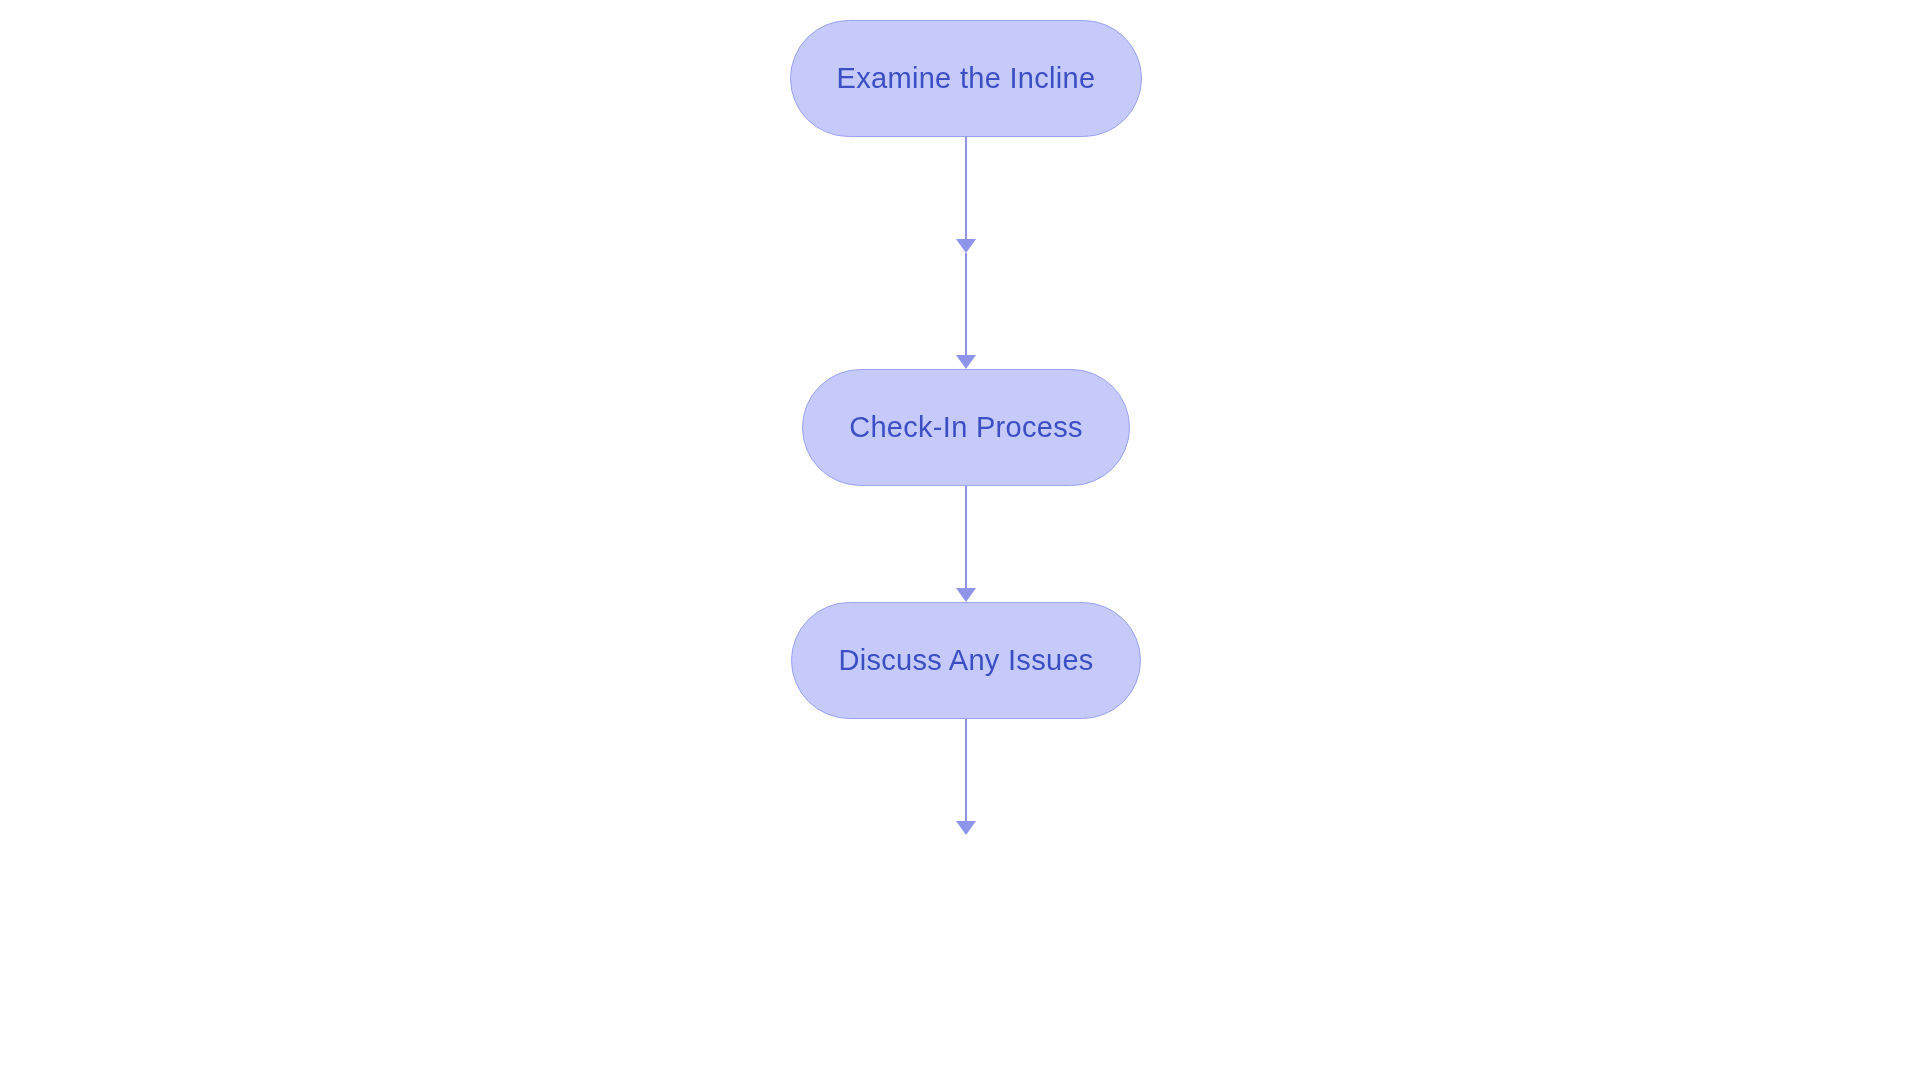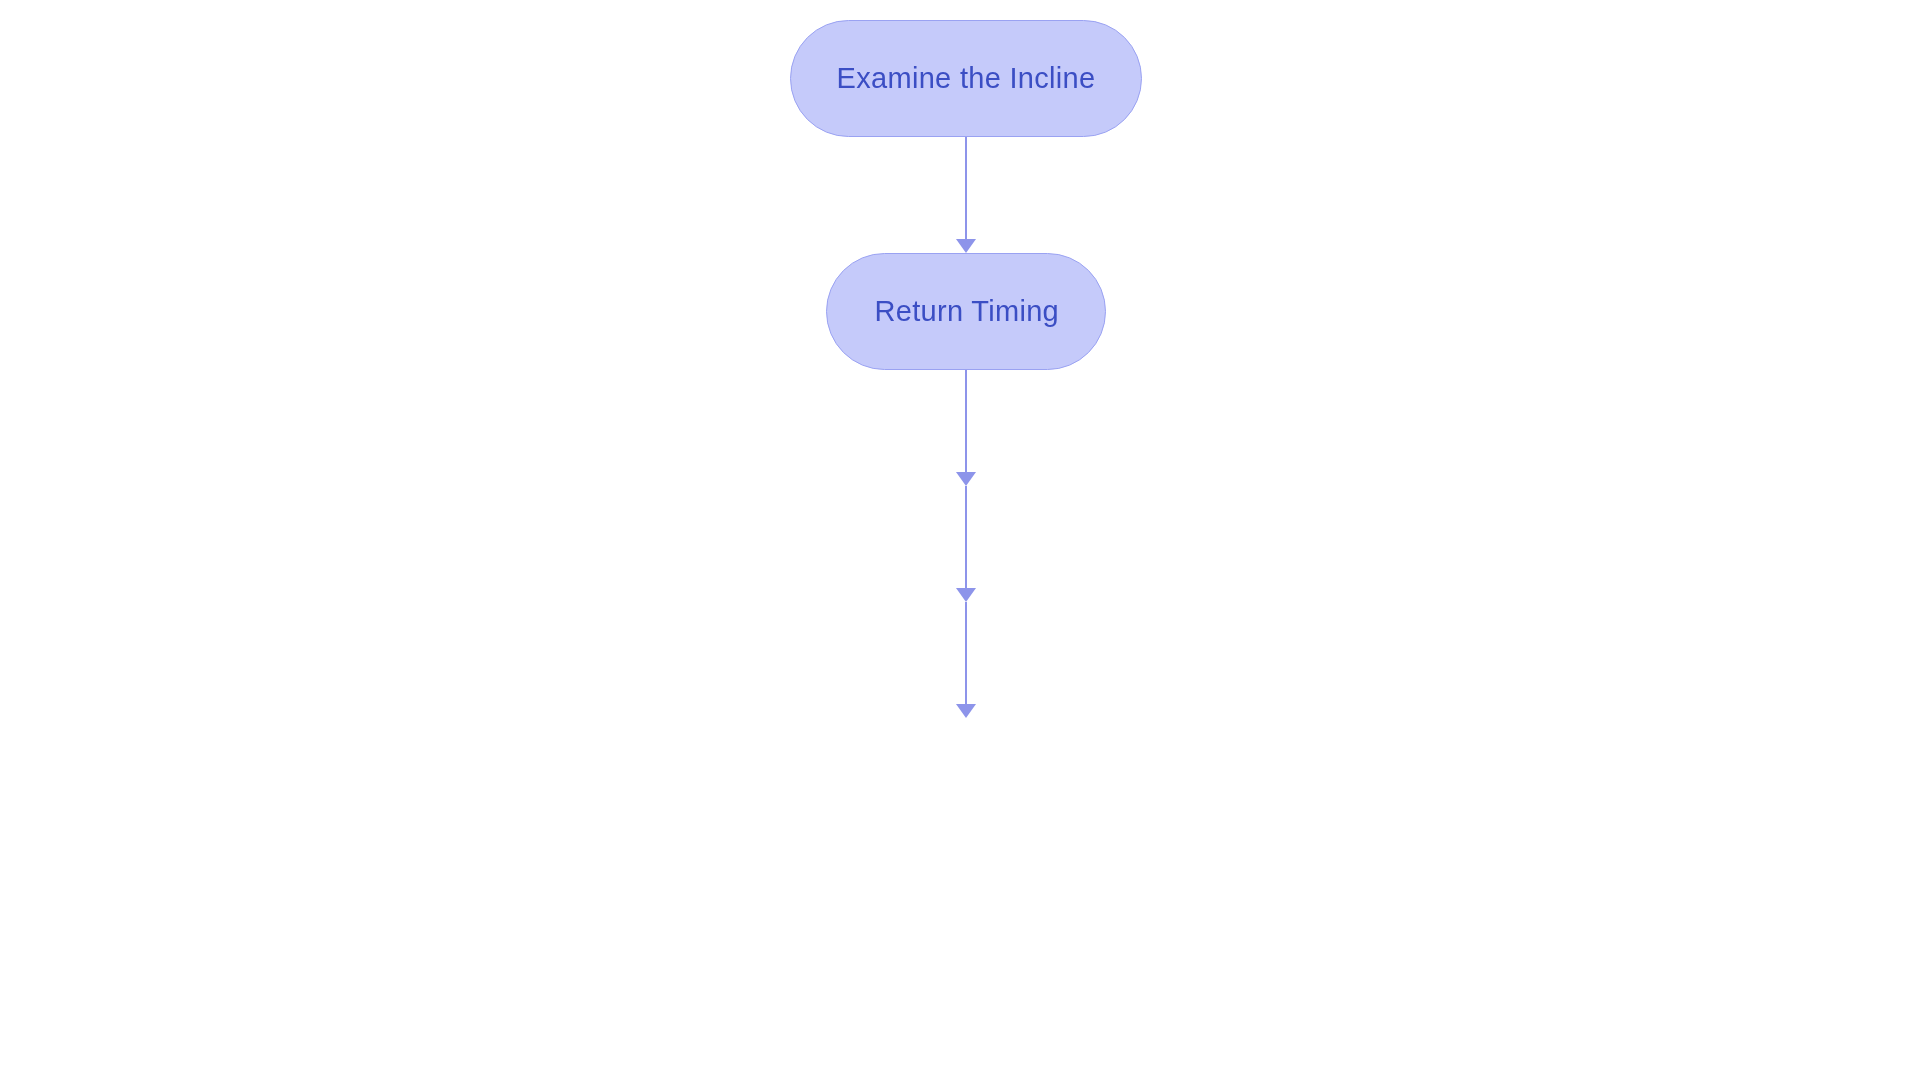--- a/index.html
+++ b/index.html
@@ -27,21 +27,21 @@
     transform: translateX(6px);
   }
   .node {
     background: var(--node-fill);
     border: 1.5px solid var(--node-border);
     border-radius: 60px;
     height: 117px;
     min-width: 280px;
     display: flex;
     align-items: center;
-    justify-content: flex-end;
+    justify-content: center;
     padding: 0 46px;
     flex: 0 0 auto;
   }
   .node-label {
     font-size: 29px;
     letter-spacing: 0.3px;
     color: var(--node-text);
     white-space: nowrap;
   }
   .arrow {
@@ -72,35 +72,38 @@
 
   <div class="node">
     <span class="node-label">Examine the Incline</span>
   </div>
 
   <div class="arrow">
     <div class="arrow-shaft"></div>
     <div class="arrow-head"></div>
   </div>
 
+
+  <div class="arrow">
+    <div class="arrow-shaft"></div>
+    <div class="arrow-head"></div>
+  </div>
+
   <div class="node">
-    <span class="node-label">Return Timing</span>
+    <span class="node-label">Check-In Process</span>
   </div>
 
   <div class="arrow">
     <div class="arrow-shaft"></div>
     <div class="arrow-head"></div>
   </div>
 
-
-  <div class="arrow">
-    <div class="arrow-shaft"></div>
-    <div class="arrow-head"></div>
+  <div class="node">
+    <span class="node-label">Discuss Any Issues</span>
   </div>
-
 
   <div class="arrow">
     <div class="arrow-shaft"></div>
     <div class="arrow-head"></div>
   </div>
 
 
 </div>
 
 </body></html>

